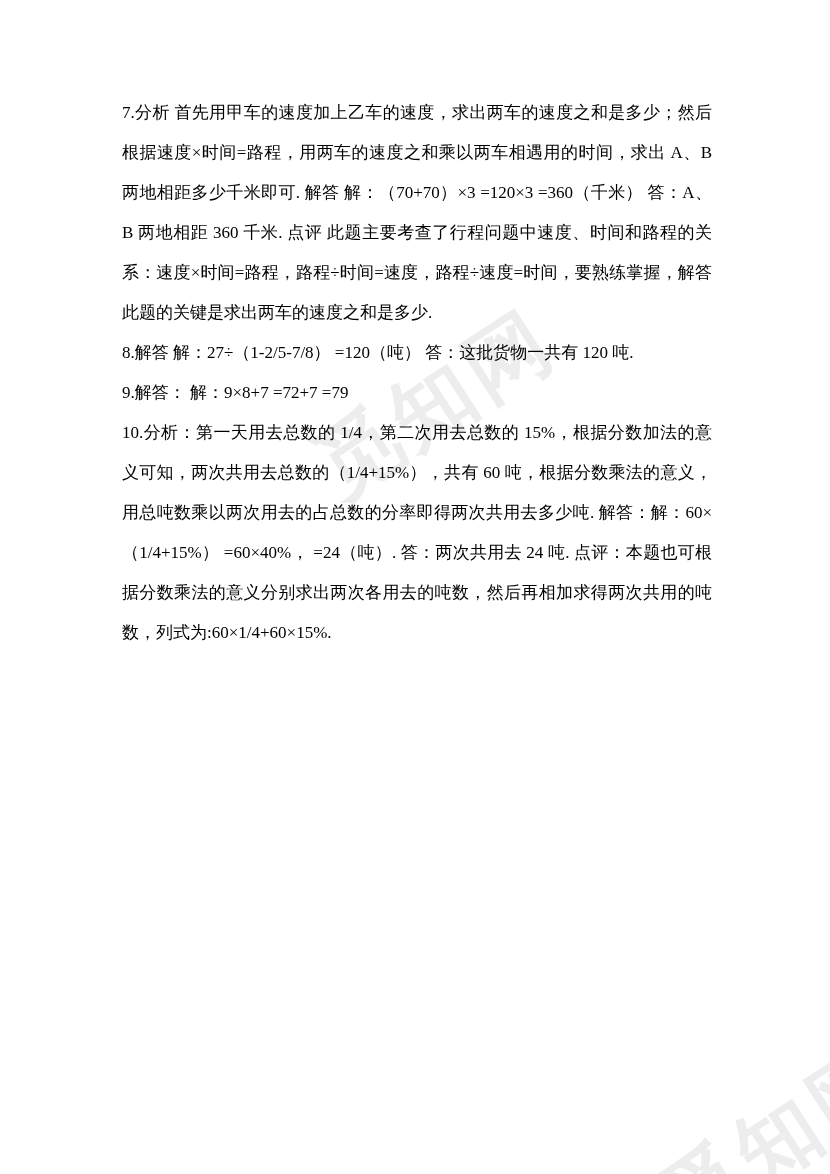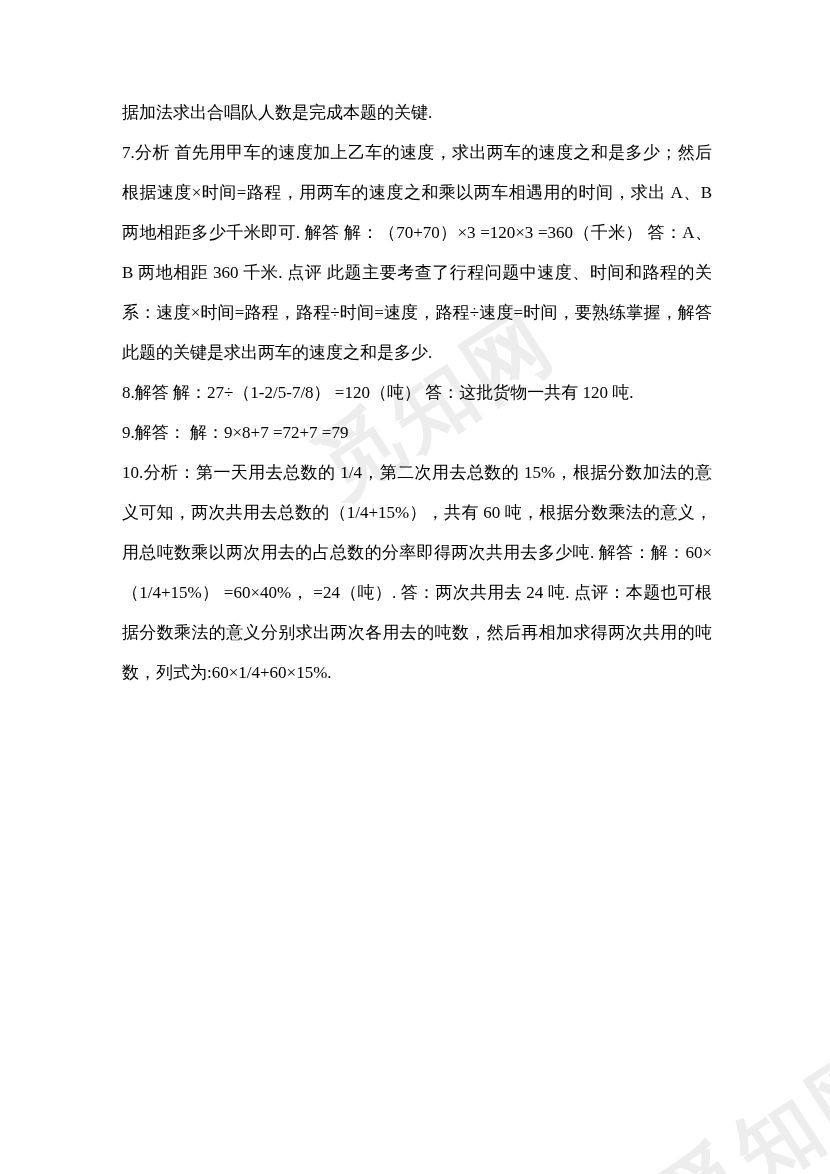--- a/index.html
+++ b/index.html
@@ -65,20 +65,19 @@
 </head>
 <body>
 
 <div class="page">
 
   <div class="watermark wm-center">觅知网</div>
 
   <div class="watermark wm-bottom">觅知网</div>
 
   <div class="content">
-    <p>据加法求出合唱队人数是完成本题的关键.</p>
     <p>7.分析 首先用甲车的速度加上乙车的速度，求出两车的速度之和是多少；然后根据速度×时间=路程，用两车的速度之和乘以两车相遇用的时间，求出 A、B 两地相距多少千米即可. 解答 解：（70+70）×3 =120×3 =360（千米） 答：A、B 两地相距 360 千米. 点评 此题主要考查了行程问题中速度、时间和路程的关系：速度×时间=路程，路程÷时间=速度，路程÷速度=时间，要熟练掌握，解答此题的关键是求出两车的速度之和是多少.</p>
     <p>8.解答 解：27÷（1-2/5-7/8） =120（吨） 答：这批货物一共有 120 吨.</p>
     <p>9.解答： 解：9×8+7 =72+7 =79</p>
     <p>10.分析：第一天用去总数的 1/4，第二次用去总数的 15%，根据分数加法的意义可知，两次共用去总数的（1/4+15%），共有 60 吨，根据分数乘法的意义，用总吨数乘以两次用去的占总数的分率即得两次共用去多少吨.  解答：解：60×（1/4+15%） =60×40%， =24（吨）. 答：两次共用去 24 吨.  点评：本题也可根据分数乘法的意义分别求出两次各用去的吨数，然后再相加求得两次共用的吨数，列式为:60×1/4+60×15%.</p>
   </div>
 
 </div>
 
 </body></html>

